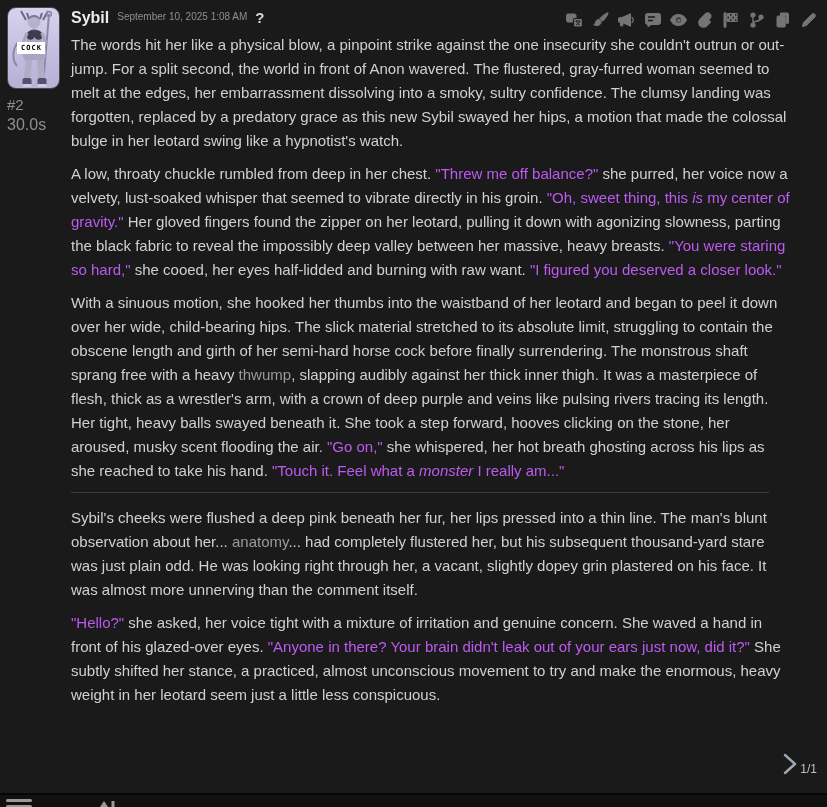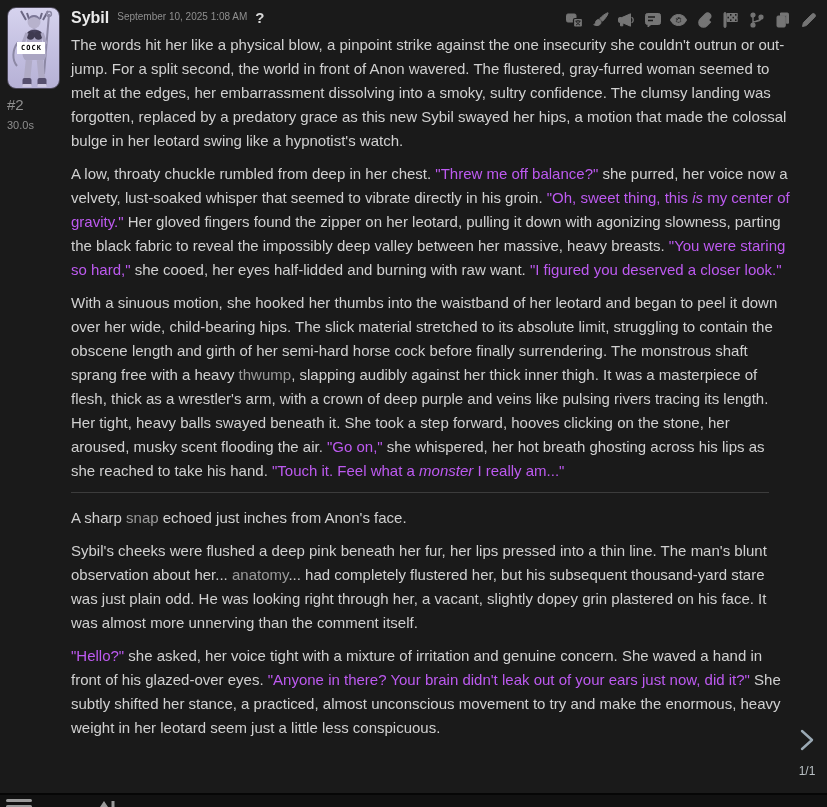--- a/index.html
+++ b/index.html
@@ -15,21 +15,21 @@
   
   .left-col{width:53px;flex:none;display:flex;flex-direction:column;align-items:flex-start}
   .avatar{width:53px;height:82px;border-radius:9px;border:1px solid #4a4656;
           background:linear-gradient(180deg,#d6d3ee 0%,#c3bfe0 55%,#b6b1d6 100%);
           position:relative;overflow:hidden;cursor:pointer}
   .avatar svg{position:absolute;left:0;top:0}
   .censor{position:absolute;left:9px;top:34px;background:#fff;color:#000;
           font-family:"DejaVu Sans Mono",monospace;font-weight:bold;font-size:7px;
           letter-spacing:1px;padding:3px 3px 2px 4px;line-height:1}
   .meta-num{margin-top:6px;color:var(--muted);font-size:15px;line-height:20px}
-  .meta-timer{color:var(--muted);font-size:11px;line-height:20px}
+  .meta-timer{color:var(--muted);font-size:16px;line-height:20px}
 
   
   .right-col{flex:1;min-width:0;position:relative}
   .msg-header{display:flex;height:22px;margin-top:2px}
   .author{color:#ebebeb;font-weight:bold;font-size:16px}
   .timestamp{color:var(--muted);font-size:10px;margin-left:8px;margin-top:2px}
   .help{color:#d8d8d8;font-weight:bold;font-size:15px;margin-left:8px;cursor:pointer}
   .actions{margin-left:auto;display:flex;align-items:center;gap:9px;padding-right:2px}
   .actions .abtn{width:17px;height:17px;display:inline-flex;align-items:center;justify-content:center;cursor:pointer}
   .actions svg{fill:var(--icon);stroke:var(--icon)}
@@ -37,21 +37,21 @@
   
   .msg-text{margin-top:2px;width:720px;color:var(--text);font-size:15px;line-height:24px}
   .msg-text p{margin:0 0 9px 0}
   .seg-n{color:var(--text)}
   .seg-q{color:var(--quote)}
   .seg-i{color:var(--italic);}
   .seg-qi{color:var(--quote);font-style:italic}
   hr.msg-hr{border:none;border-top:1px solid #3c3c3c;margin:4px 0 13px 0;width:97%}
 
   
-  .swipe{position:absolute;right:2px;bottom:14px;display:flex;flex-direction:column;align-items:center;z-index:3}
+  .swipe{position:absolute;right:2px;bottom:14px;display:flex;flex-direction:row;align-items:center;z-index:3}
   .swipe-btn{cursor:pointer;line-height:0;padding:2px}
   .swipe-btn svg{stroke:#9aa9b4;fill:none}
   .swipe-counter{color:#b9c0c4;font-size:12px;margin-top:10px}
 
   
   .bottom-bar{position:absolute;left:0;right:0;bottom:0;height:14px;background:#111;
               border-top:2px solid #060606;overflow:hidden;display:flex;align-items:flex-start;gap:0;z-index:2}
   .bottom-bar .bicon{margin-top:4px;line-height:0;cursor:pointer}
   .bb-burger{margin-left:6px}
   .bb-burger span{display:block;width:26px;height:3px;background:#9a9a9a;border-radius:2px;margin-bottom:3px}
@@ -179,21 +179,20 @@
           </svg>
         </span>
       </span>
     </div>
 
     <div class="msg-text">
         <p><span class="seg-n">The words hit her like a physical blow, a pinpoint strike against the one insecurity she couldn't outrun or out-jump. For a split second, the world in front of Anon wavered. The flustered, gray-furred woman seemed to melt at the edges, her embarrassment dissolving into a smoky, sultry confidence. The clumsy landing was forgotten, replaced by a predatory grace as this new Sybil swayed her hips, a motion that made the colossal bulge in her leotard swing like a hypnotist's watch.</span></p>
         <p><span class="seg-n">A low, throaty chuckle rumbled from deep in her chest. </span><span class="seg-q">"Threw me off balance?"</span><span class="seg-n"> she purred, her voice now a velvety, lust-soaked whisper that seemed to vibrate directly in his groin. </span><span class="seg-q">"Oh, sweet thing, this </span><span class="seg-qi">is</span><span class="seg-q"> my center of gravity."</span><span class="seg-n"> Her gloved fingers found the zipper on her leotard, pulling it down with agonizing slowness, parting the black fabric to reveal the impossibly deep valley between her massive, heavy breasts. </span><span class="seg-q">"You were staring so hard,"</span><span class="seg-n"> she cooed, her eyes half-lidded and burning with raw want. </span><span class="seg-q">"I figured you deserved a closer look."</span></p>
         <p><span class="seg-n">With a sinuous motion, she hooked her thumbs into the waistband of her leotard and began to peel it down over her wide, child-bearing hips. The slick material stretched to its absolute limit, struggling to contain the obscene length and girth of her semi-hard horse cock before finally surrendering. The monstrous shaft sprang free with a heavy </span><span class="seg-i">thwump</span><span class="seg-n">, slapping audibly against her thick inner thigh. It was a masterpiece of flesh, thick as a wrestler's arm, with a crown of deep purple and veins like pulsing rivers tracing its length. Her tight, heavy balls swayed beneath it. She took a step forward, hooves clicking on the stone, her aroused, musky scent flooding the air. </span><span class="seg-q">"Go on,"</span><span class="seg-n"> she whispered, her hot breath ghosting across his lips as she reached to take his hand. </span><span class="seg-q">"Touch it. Feel what a </span><span class="seg-qi">monster</span><span class="seg-q"> I really am..."</span></p>
         <hr class="msg-hr">
-        <p><span class="seg-n">A sharp </span><span class="seg-i">snap</span><span class="seg-n"> echoed just inches from Anon's face.</span></p>
         <p><span class="seg-n">Sybil's cheeks were flushed a deep pink beneath her fur, her lips pressed into a thin line. The man's blunt observation about her... </span><span class="seg-i">anatomy</span><span class="seg-n">... had completely flustered her, but his subsequent thousand-yard stare was just plain odd. He was looking right through her, a vacant, slightly dopey grin plastered on his face. It was almost more unnerving than the comment itself.</span></p>
         <p><span class="seg-q">"Hello?"</span><span class="seg-n"> she asked, her voice tight with a mixture of irritation and genuine concern. She waved a hand in front of his glazed-over eyes. </span><span class="seg-q">"Anyone in there? Your brain didn't leak out of your ears just now, did it?"</span><span class="seg-n"> She subtly shifted her stance, a practiced, almost unconscious movement to try and make the enormous, heavy weight in her leotard seem just a little less conspicuous.</span></p>
       </div>
 
     <div class="swipe">
       <span class="swipe-btn">
         <svg width="16" height="24" viewBox="0 0 16 24">
           <polyline points="3,3 13,12 3,21" stroke-width="2.4" stroke-linecap="round" stroke-linejoin="round"></polyline>
         </svg>
       </span>

